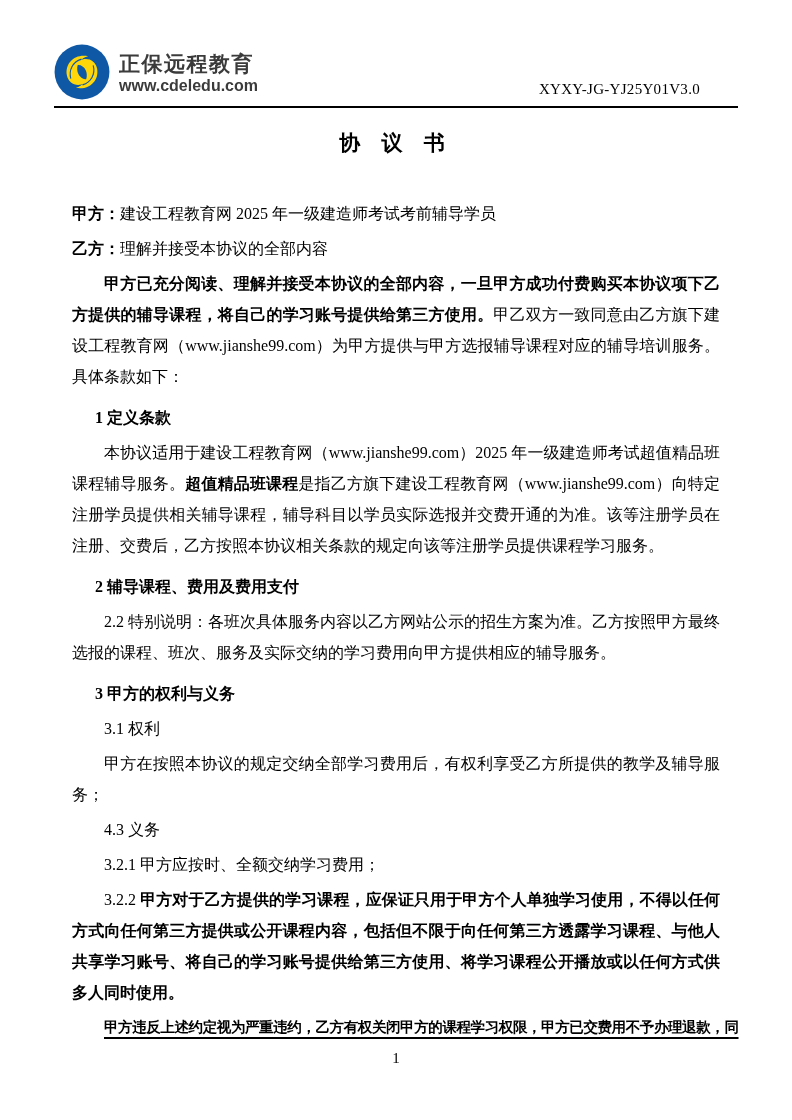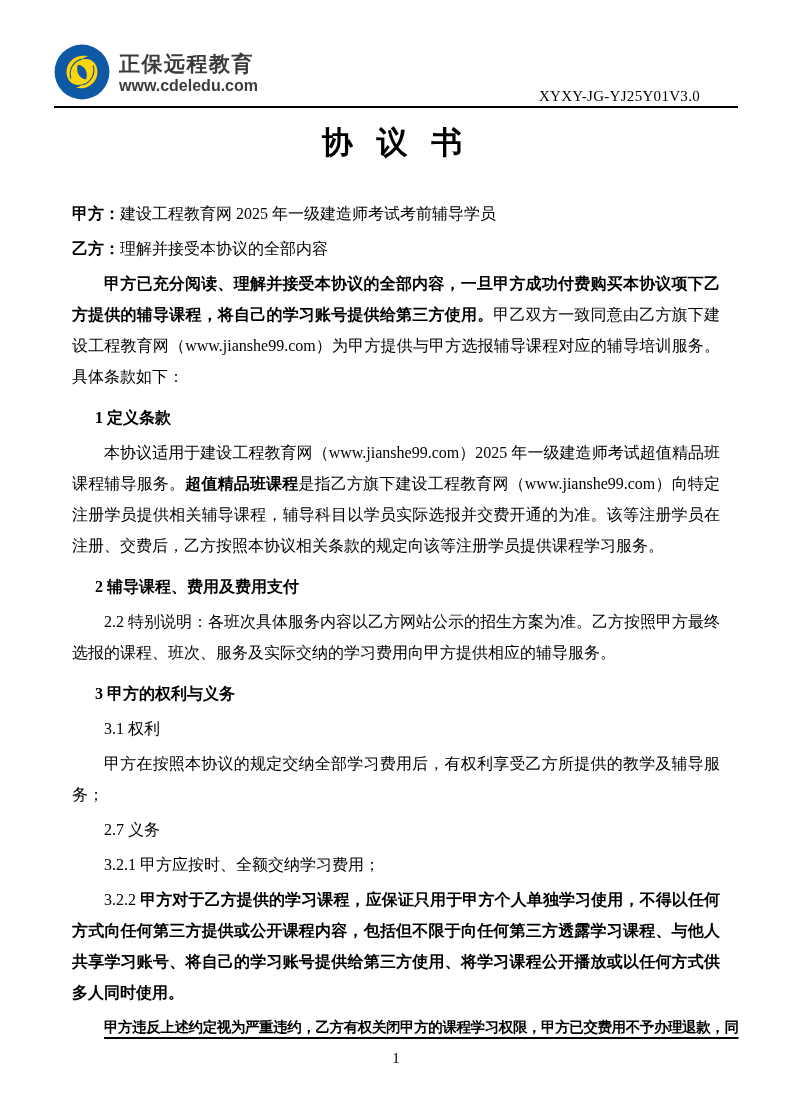--- a/index.html
+++ b/index.html
@@ -35,29 +35,29 @@
   .brand-url {
     font-family: "Liberation Sans", "DejaVu Sans", sans-serif;
     font-weight: bold;
     font-size: 16px;
     color: #3b3b3b;
     line-height: 17px;
   }
   .doc-code {
     position: absolute;
     right: 38px;
-    bottom: 1px;
+    bottom: 8px;
     font-size: 15px;
     letter-spacing: 0.3px;
   }
   
   .title {
     margin-top: 13px;
     text-align: center;
-    font-size: 31px;
+    font-size: 21px;
     font-weight: bold;
     letter-spacing: 8px;
     line-height: 44px;
   }
   
   .body {
     margin: 33px 63px 0;
     font-size: 16px;
     line-height: 31px;
     text-align: justify;
@@ -124,21 +124,21 @@
 
 
     <p class="indent">2.2 特别说明：各班次具体服务内容以乙方网站公示的招生方案为准。乙方按照甲方最终选报的课程、班次、服务及实际交纳的学习费用向甲方提供相应的辅导服务。</p>
 
     <p class="indent heading">3 甲方的权利与义务</p>
 
     <p class="indent">3.1 权利</p>
 
     <p class="indent">甲方在按照本协议的规定交纳全部学习费用后，有权利享受乙方所提供的教学及辅导服务；</p>
 
-    <p class="indent">2.7 义务</p>
+    <p class="indent">4.3 义务</p>
 
     <p class="indent">3.2.1 甲方应按时、全额交纳学习费用；</p>
 
     <p class="indent"><span>3.2.2 </span><b>甲方对于乙方提供的学习课程，应保证只用于甲方个人单独学习使用，不得以任何方式向任何第三方提供或公开课程内容，包括但不限于向任何第三方透露学习课程、与他人共享学习账号、将自己的学习账号提供给第三方使用、将学习课程公开播放或以任何方式供多人同时使用。</b></p>
 
     <p class="indent breach"><span class="u">甲方违反上述约定视为严重违约，乙方有权关闭甲方的课程学习权限，甲方已交费用不予办理退款，同</span></p>
 
   </div>
 
   <div class="page-number">1</div>

